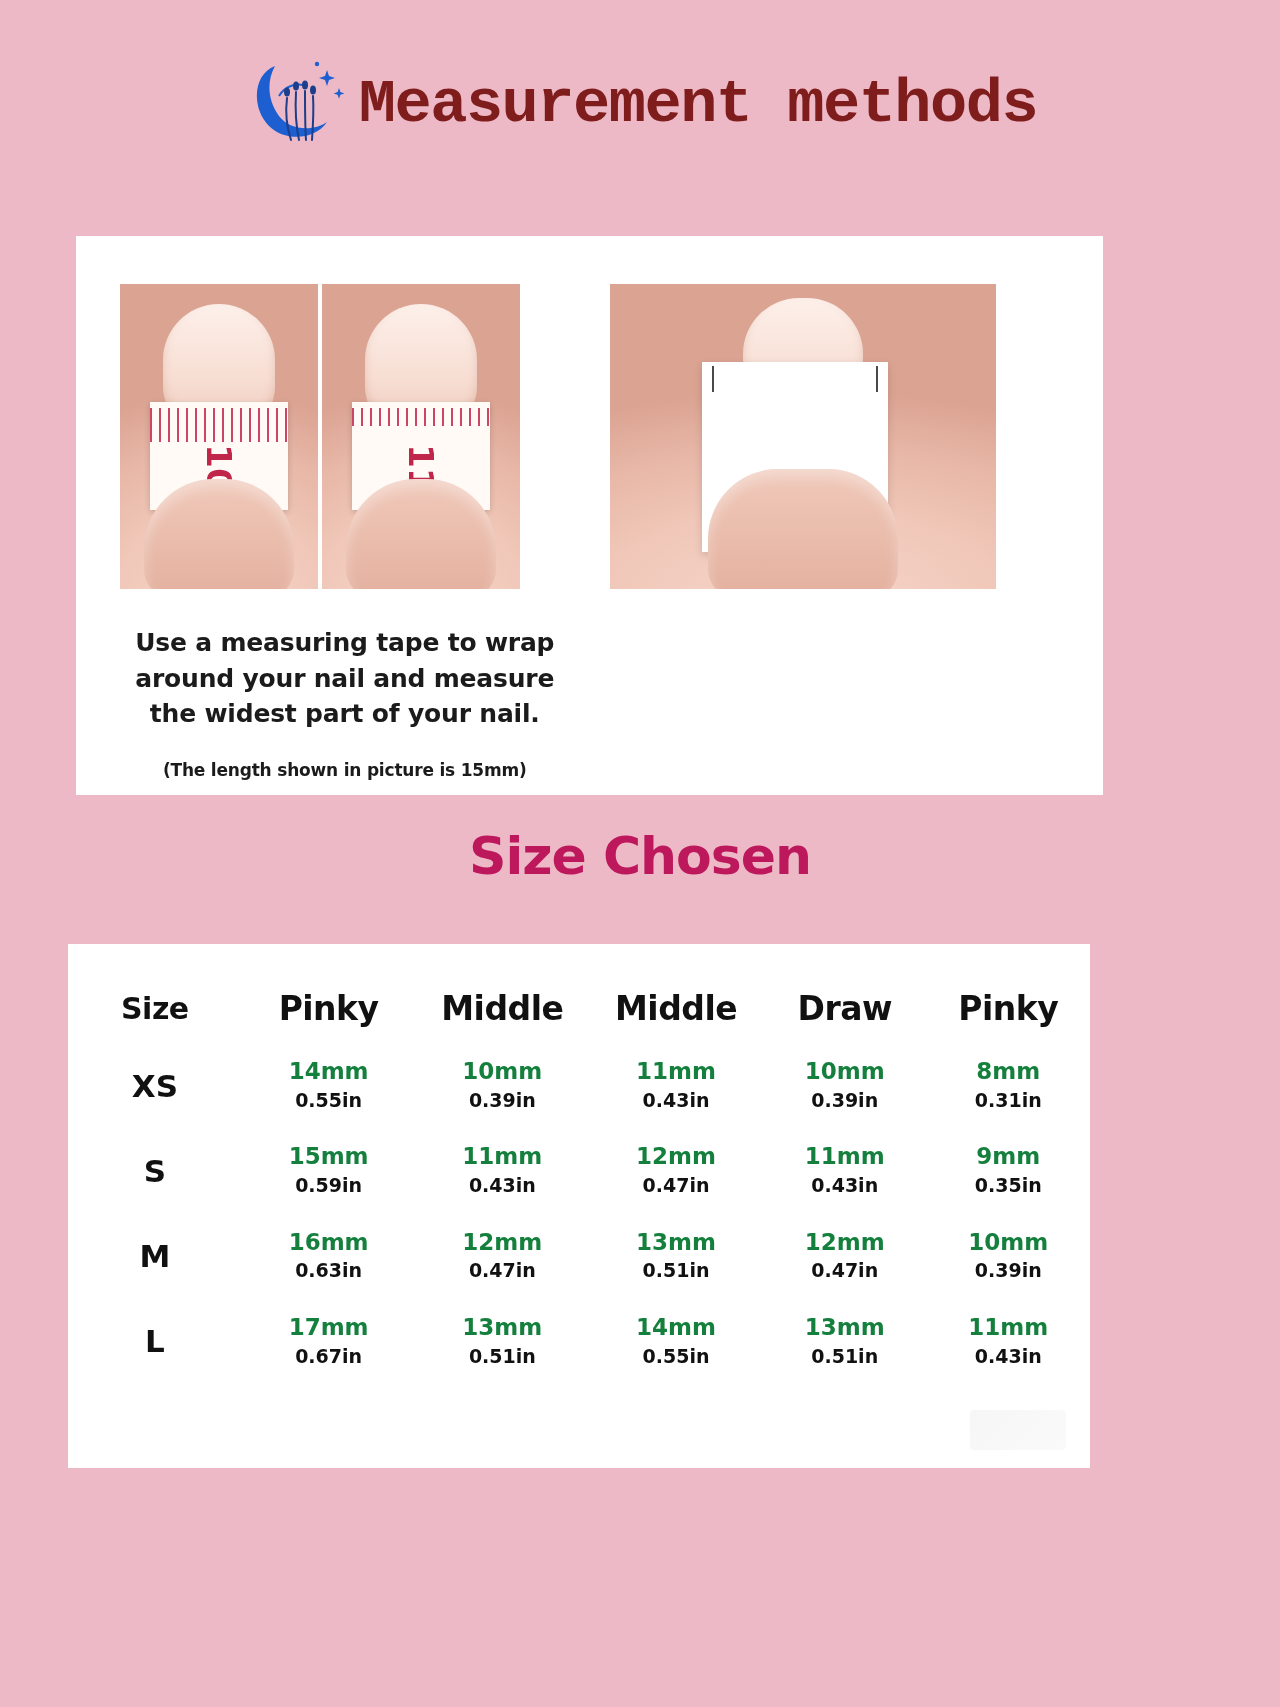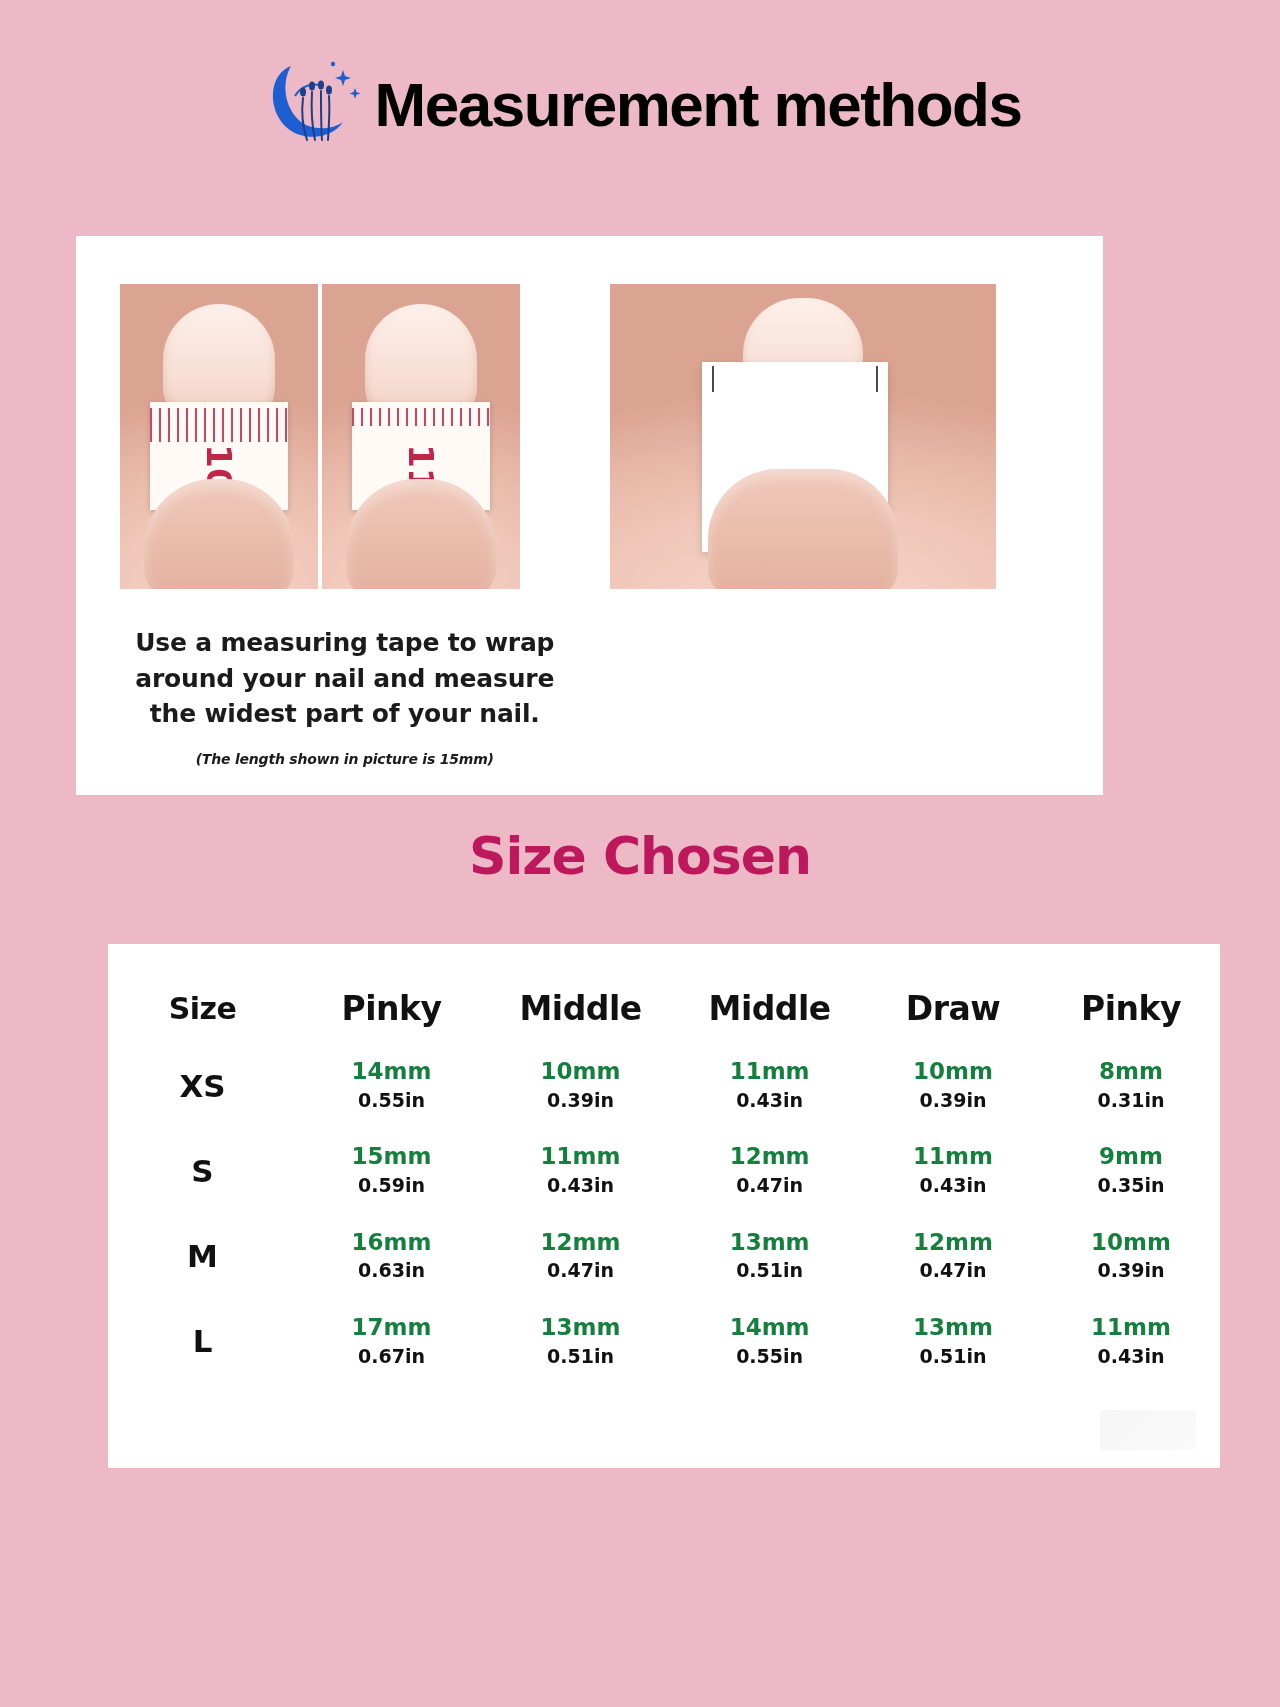--- a/index.html
+++ b/index.html
@@ -24,25 +24,25 @@
     gap: 12px;
   }
   .logo {
     width: 110px;
     height: 105px;
     position: relative;
     flex: 0 0 auto;
   }
   .logo svg { display: block; }
   .header-title {
-    font-family: Liberation Sans, sans-serif;
+    font-family: Liberation Mono, monospace;
     font-weight: 700;
     font-size: 62px;
     letter-spacing: -1.5px;
-    color: #000000;
+    color: #7f1d1d;
     line-height: 1;
     margin-left: -6px;
   }
 
   
   .methods-panel {
     position: absolute;
     left: 76px;
     top: 236px;
     width: 1027px;
@@ -157,48 +157,46 @@
     font-family: "DejaVu Sans", sans-serif;
     font-weight: 700;
     font-size: 25px;
     line-height: 1.42;
     color: #1b1b1b;
     text-align: center;
     margin-top: 36px;
     letter-spacing: -0.2px;
   }
   .caption.small {
-    font-size: 14px;
-    margin-top: 18px;
-    font-style: italic;
+    font-size: 17px;
+    margin-top: 26px;
   }
 
   
   .size-title {
     position: absolute;
     top: 826px;
     left: 0; right: 0;
     text-align: center;
     font-family: "DejaVu Sans", sans-serif;
     font-weight: 700;
     font-size: 52px;
     letter-spacing: -1px;
     color: #be185d;
   }
 
   
   .table-panel {
     position: absolute;
     left: 68px;
     top: 944px;
-    width: 1112px;
+    width: 1022px;
     height: 524px;
     background: #ffffff;
     overflow: hidden;
-    margin-left: 40px;
   }
   table.size-table {
     width: 100%;
     border-collapse: collapse;
     margin-top: 44px;
     font-family: "DejaVu Sans", sans-serif;
   }
   table.size-table th {
     font-size: 33px;
     font-weight: 700;

